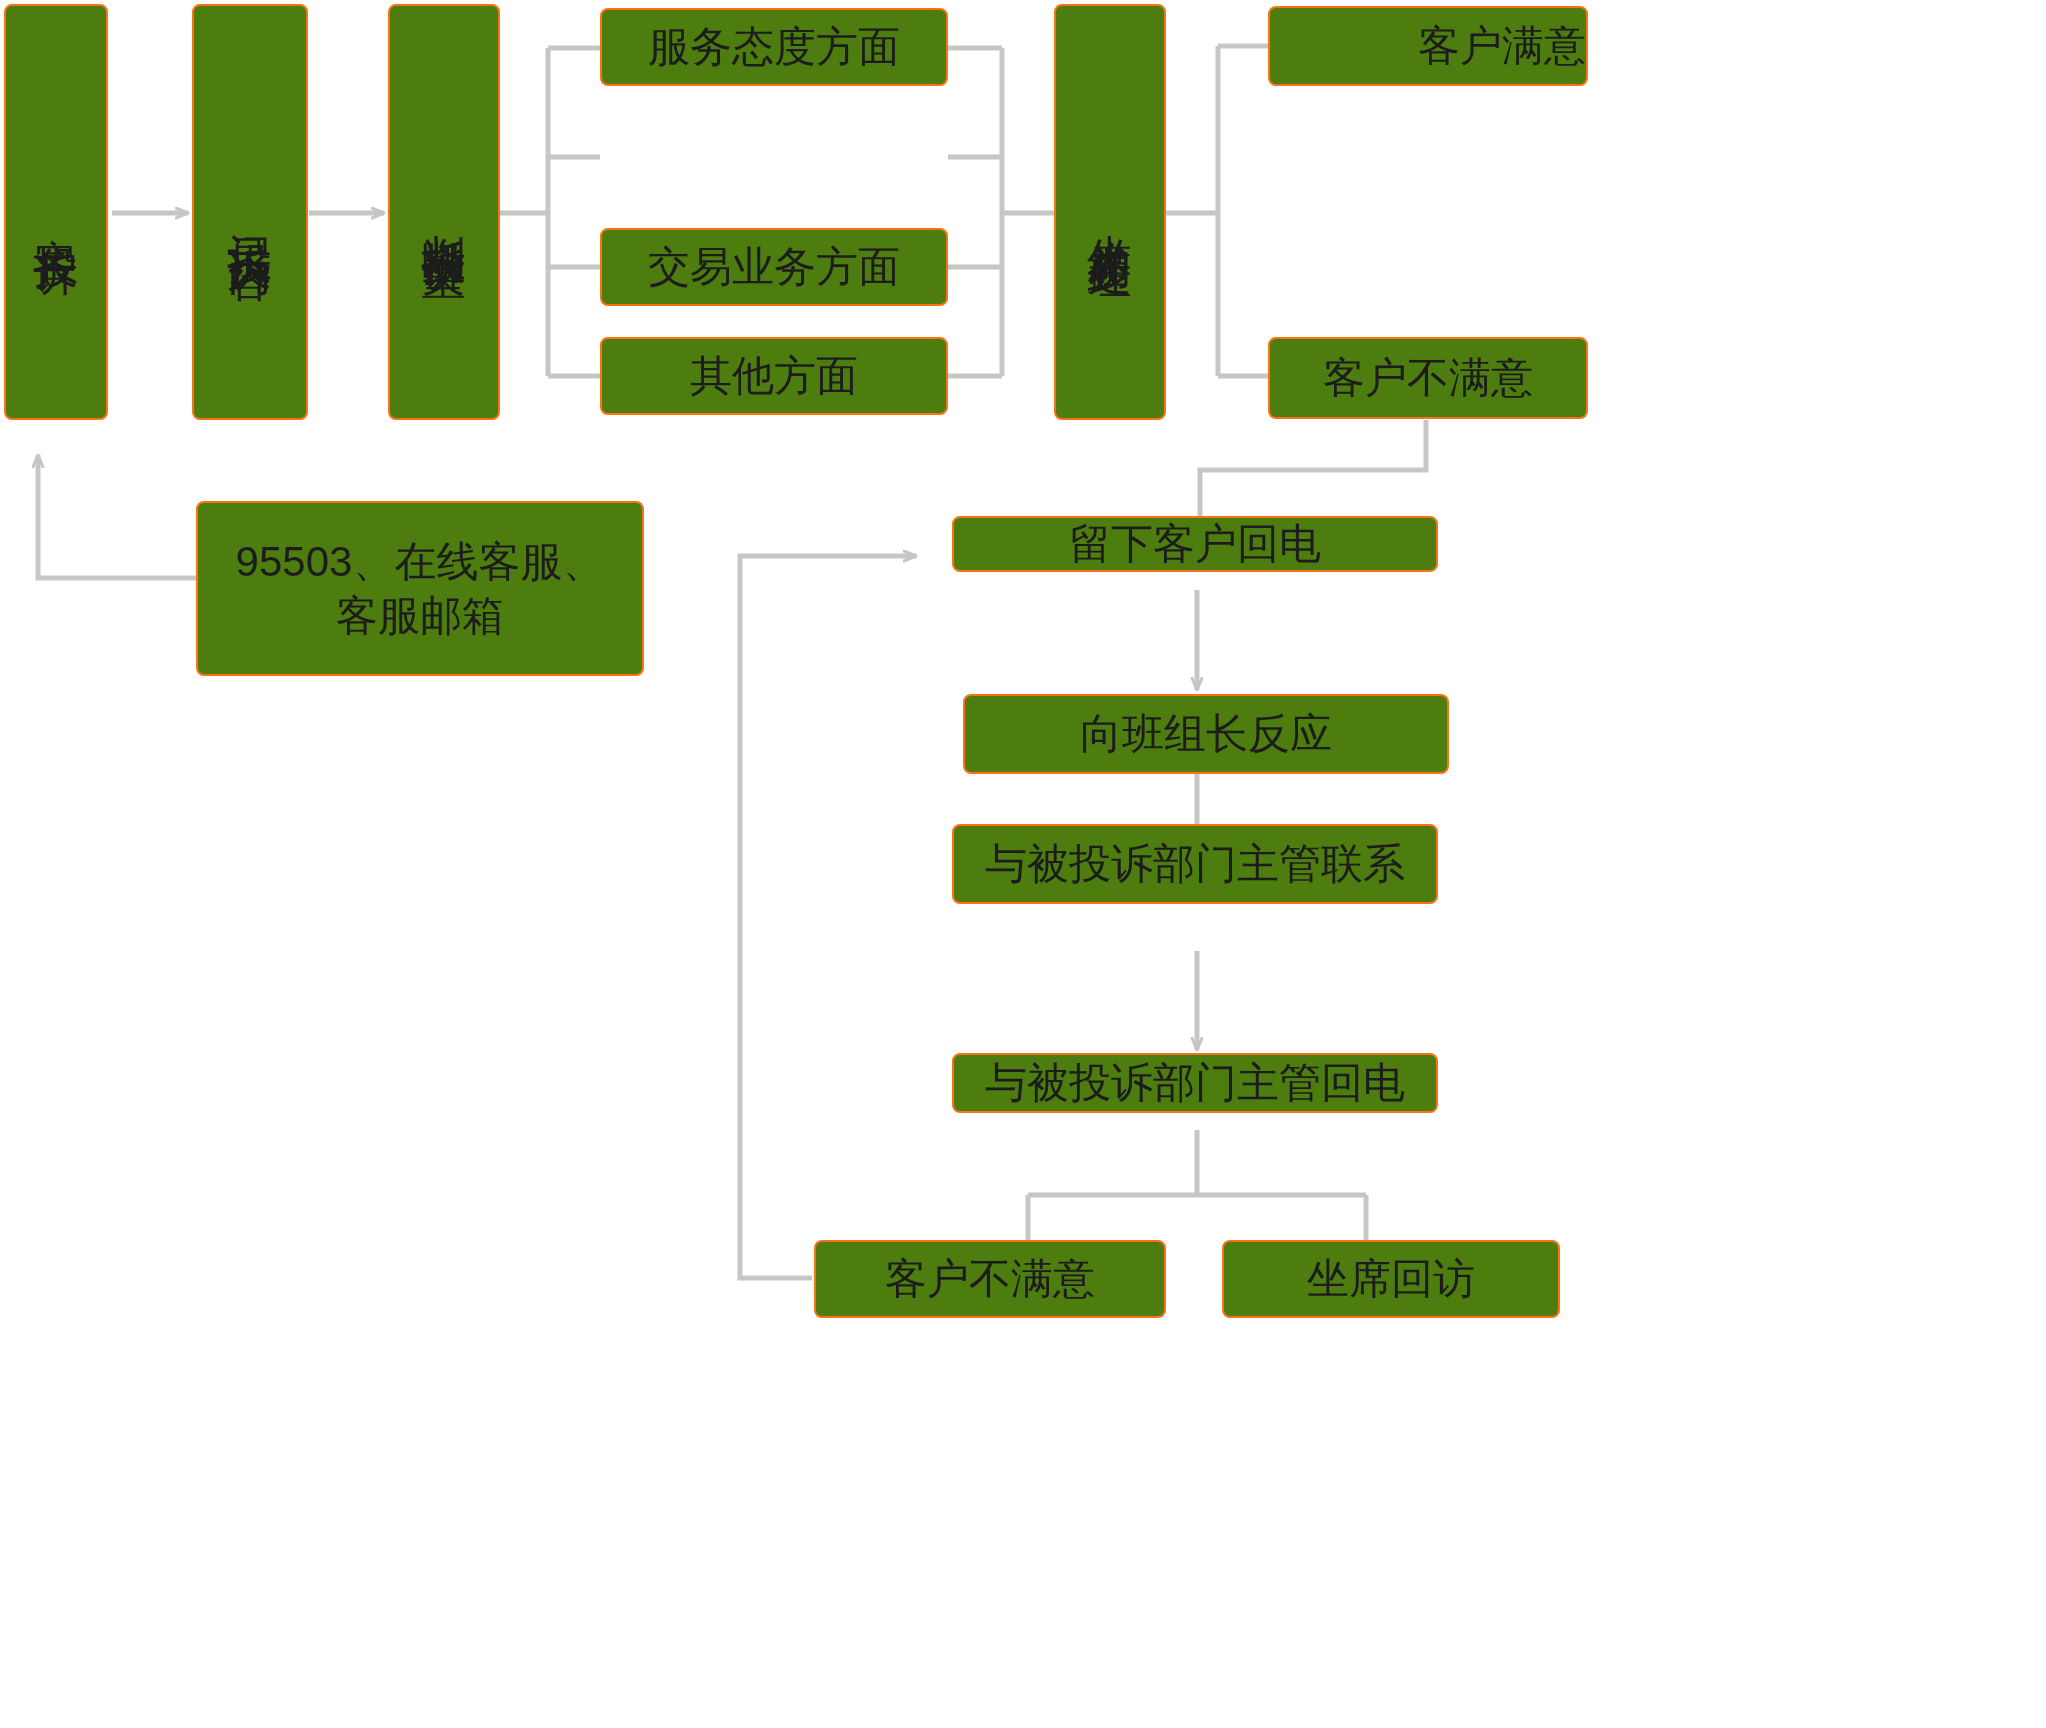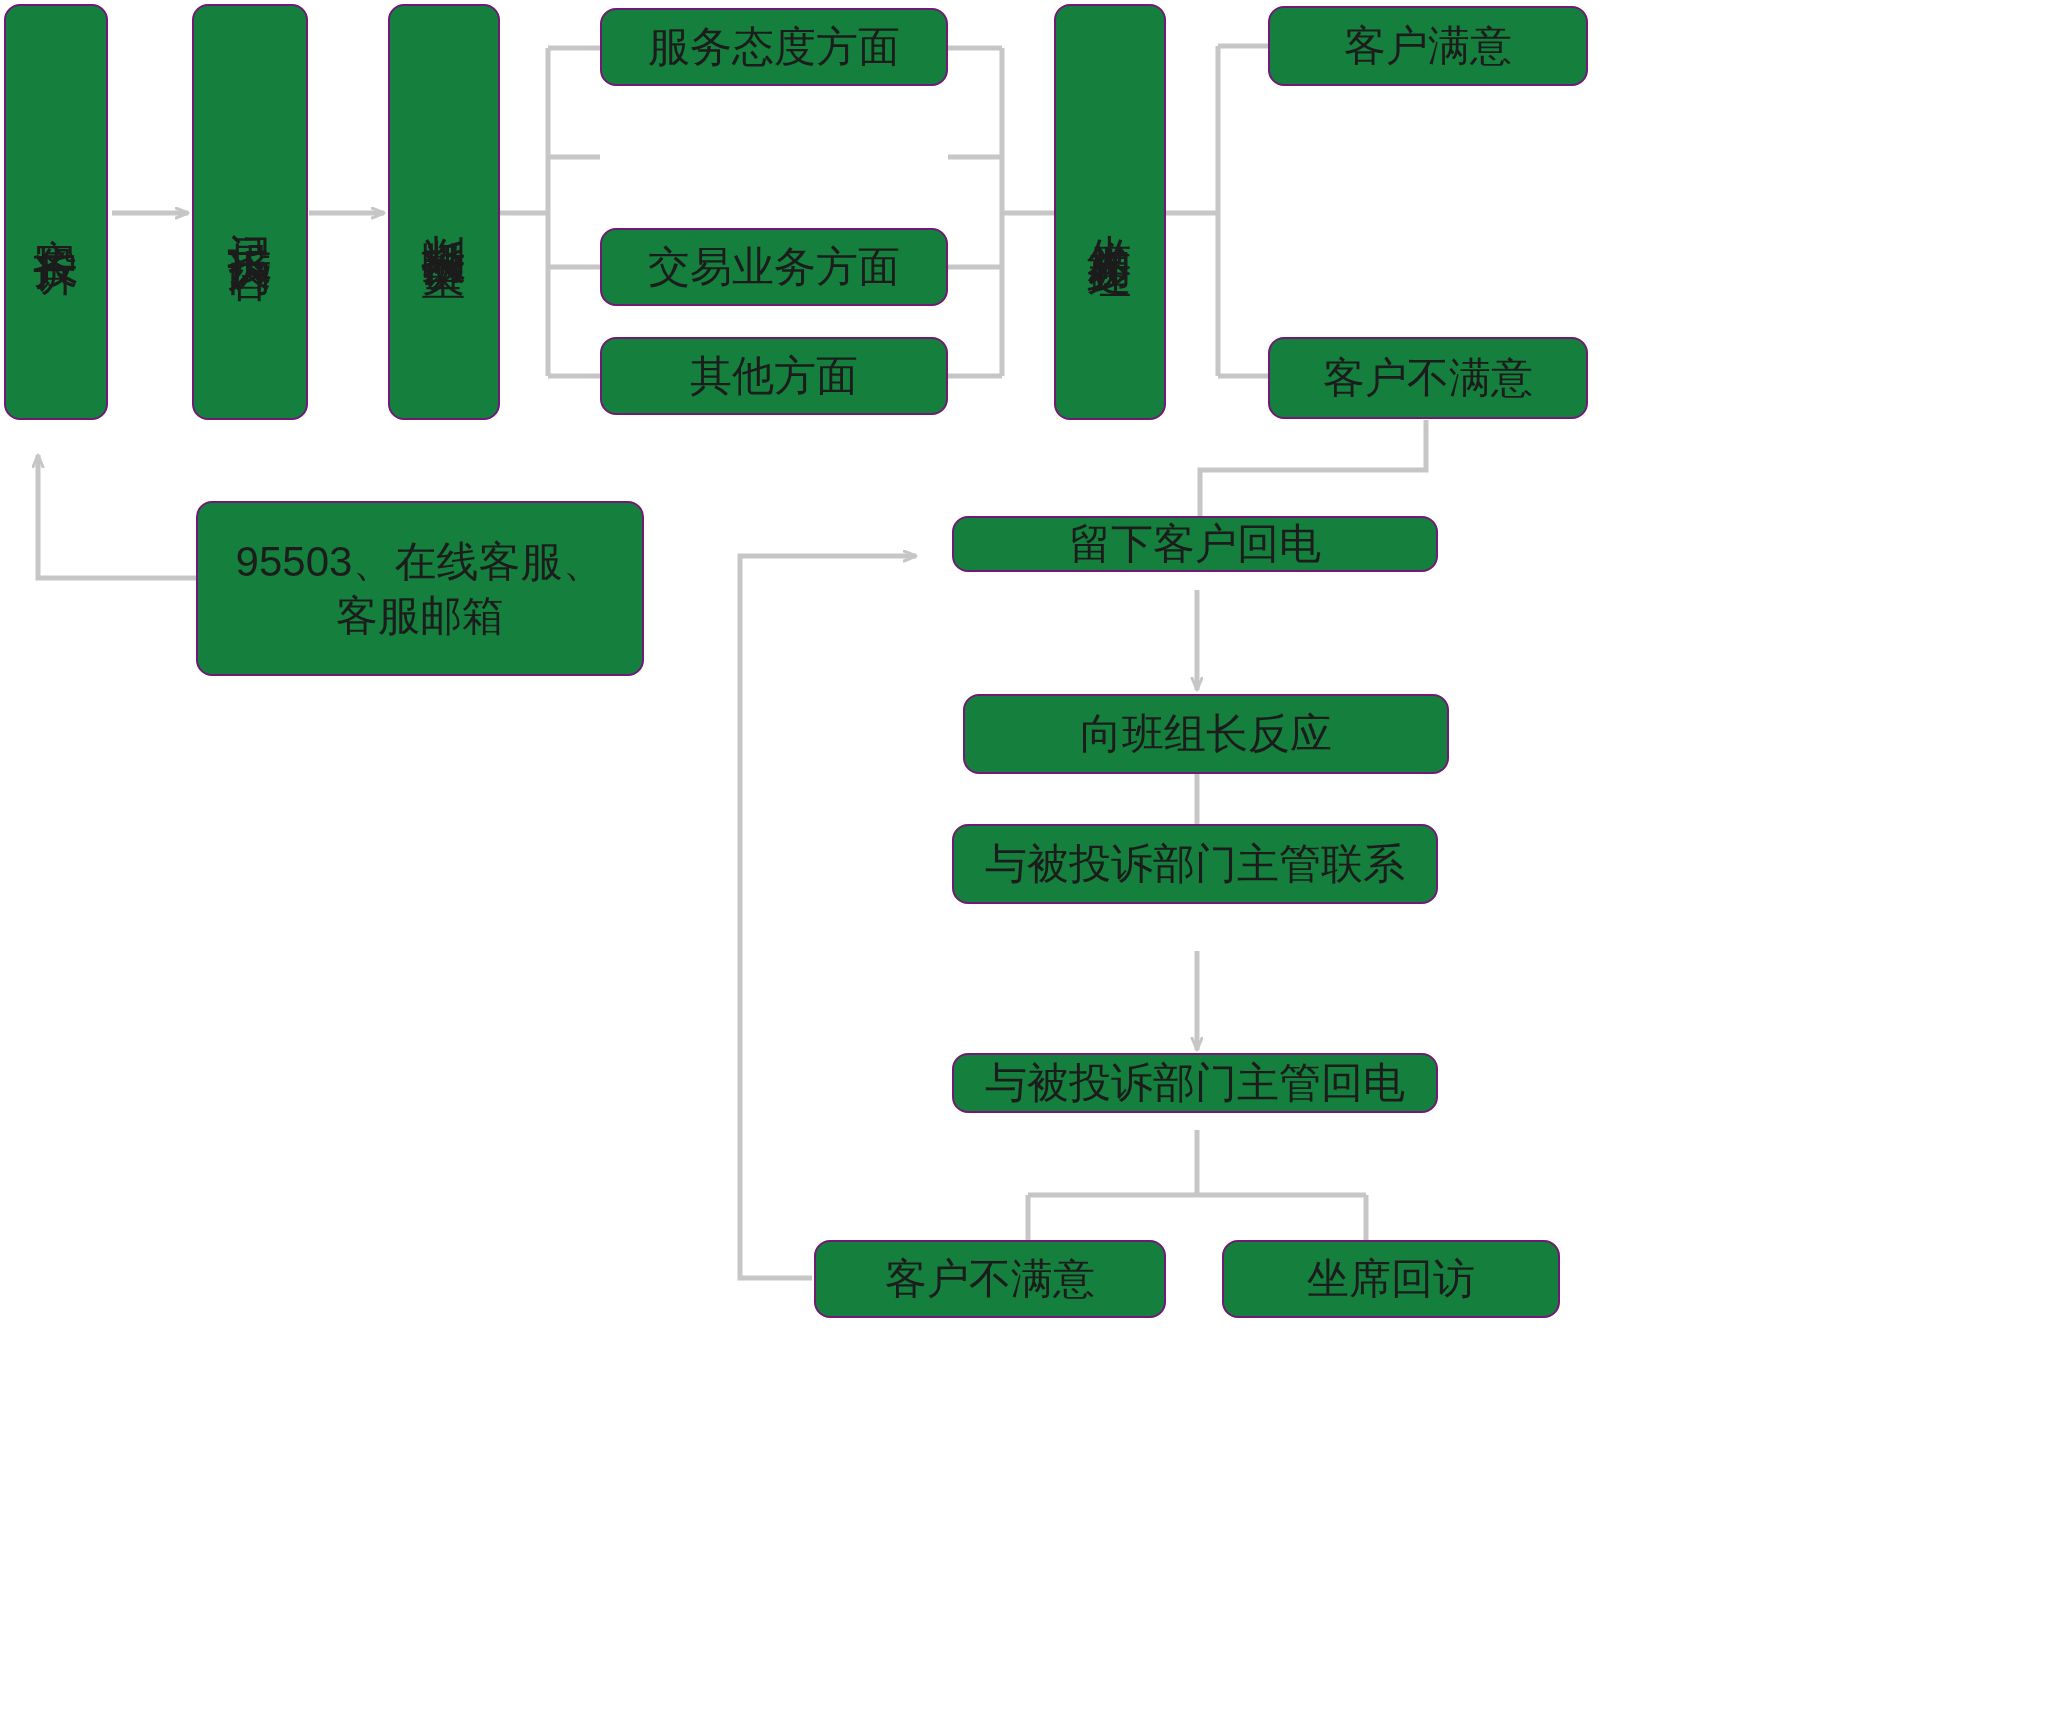--- a/index.html
+++ b/index.html
@@ -19,23 +19,23 @@
     position: absolute;
     left: 0;
     top: 0;
     width: 2046px;
     height: 1728px;
     pointer-events: none;
   }
   .node {
     position: absolute;
     box-sizing: border-box;
-    background: #15803d;
-    border: 2px solid #701a75;
-    border-radius: 16px;
+    background: #4d7c0f;
+    border: 2px solid #f97316;
+    border-radius: 8px;
     display: flex;
     align-items: center;
     justify-content: center;
     color: #1c1c1c;
     text-align: center;
     z-index: 2;
   }
   .node .label {
     display: block;
     line-height: 1.28;
@@ -132,21 +132,21 @@
   </div>
 
   <div class="node" style="left:600px; top:337px; width:348px; height:78px;">
     <span class="label t42">其他方面</span>
   </div>
 
   <div class="node vertical" style="left:1054px; top:4px; width:112px; height:416px;">
     <span class="label t44">坐席初步处理</span>
   </div>
 
-  <div class="node" style="left:1268px; top:6px;   width:320px; height:80px;">
+  <div class="node" style="left:1268px; top:6px;   width:320px; height:80px;justify-content:flex-end;">
     <span class="label t42">客户满意</span>
   </div>
 
   <div class="node" style="left:1268px; top:337px; width:320px; height:82px;">
     <span class="label t42">客户不满意</span>
   </div>
 
   <div class="node" style="left:196px; top:501px; width:448px; height:175px;">
     <span class="label t42">95503、在线客服、
 客服邮箱</span>

